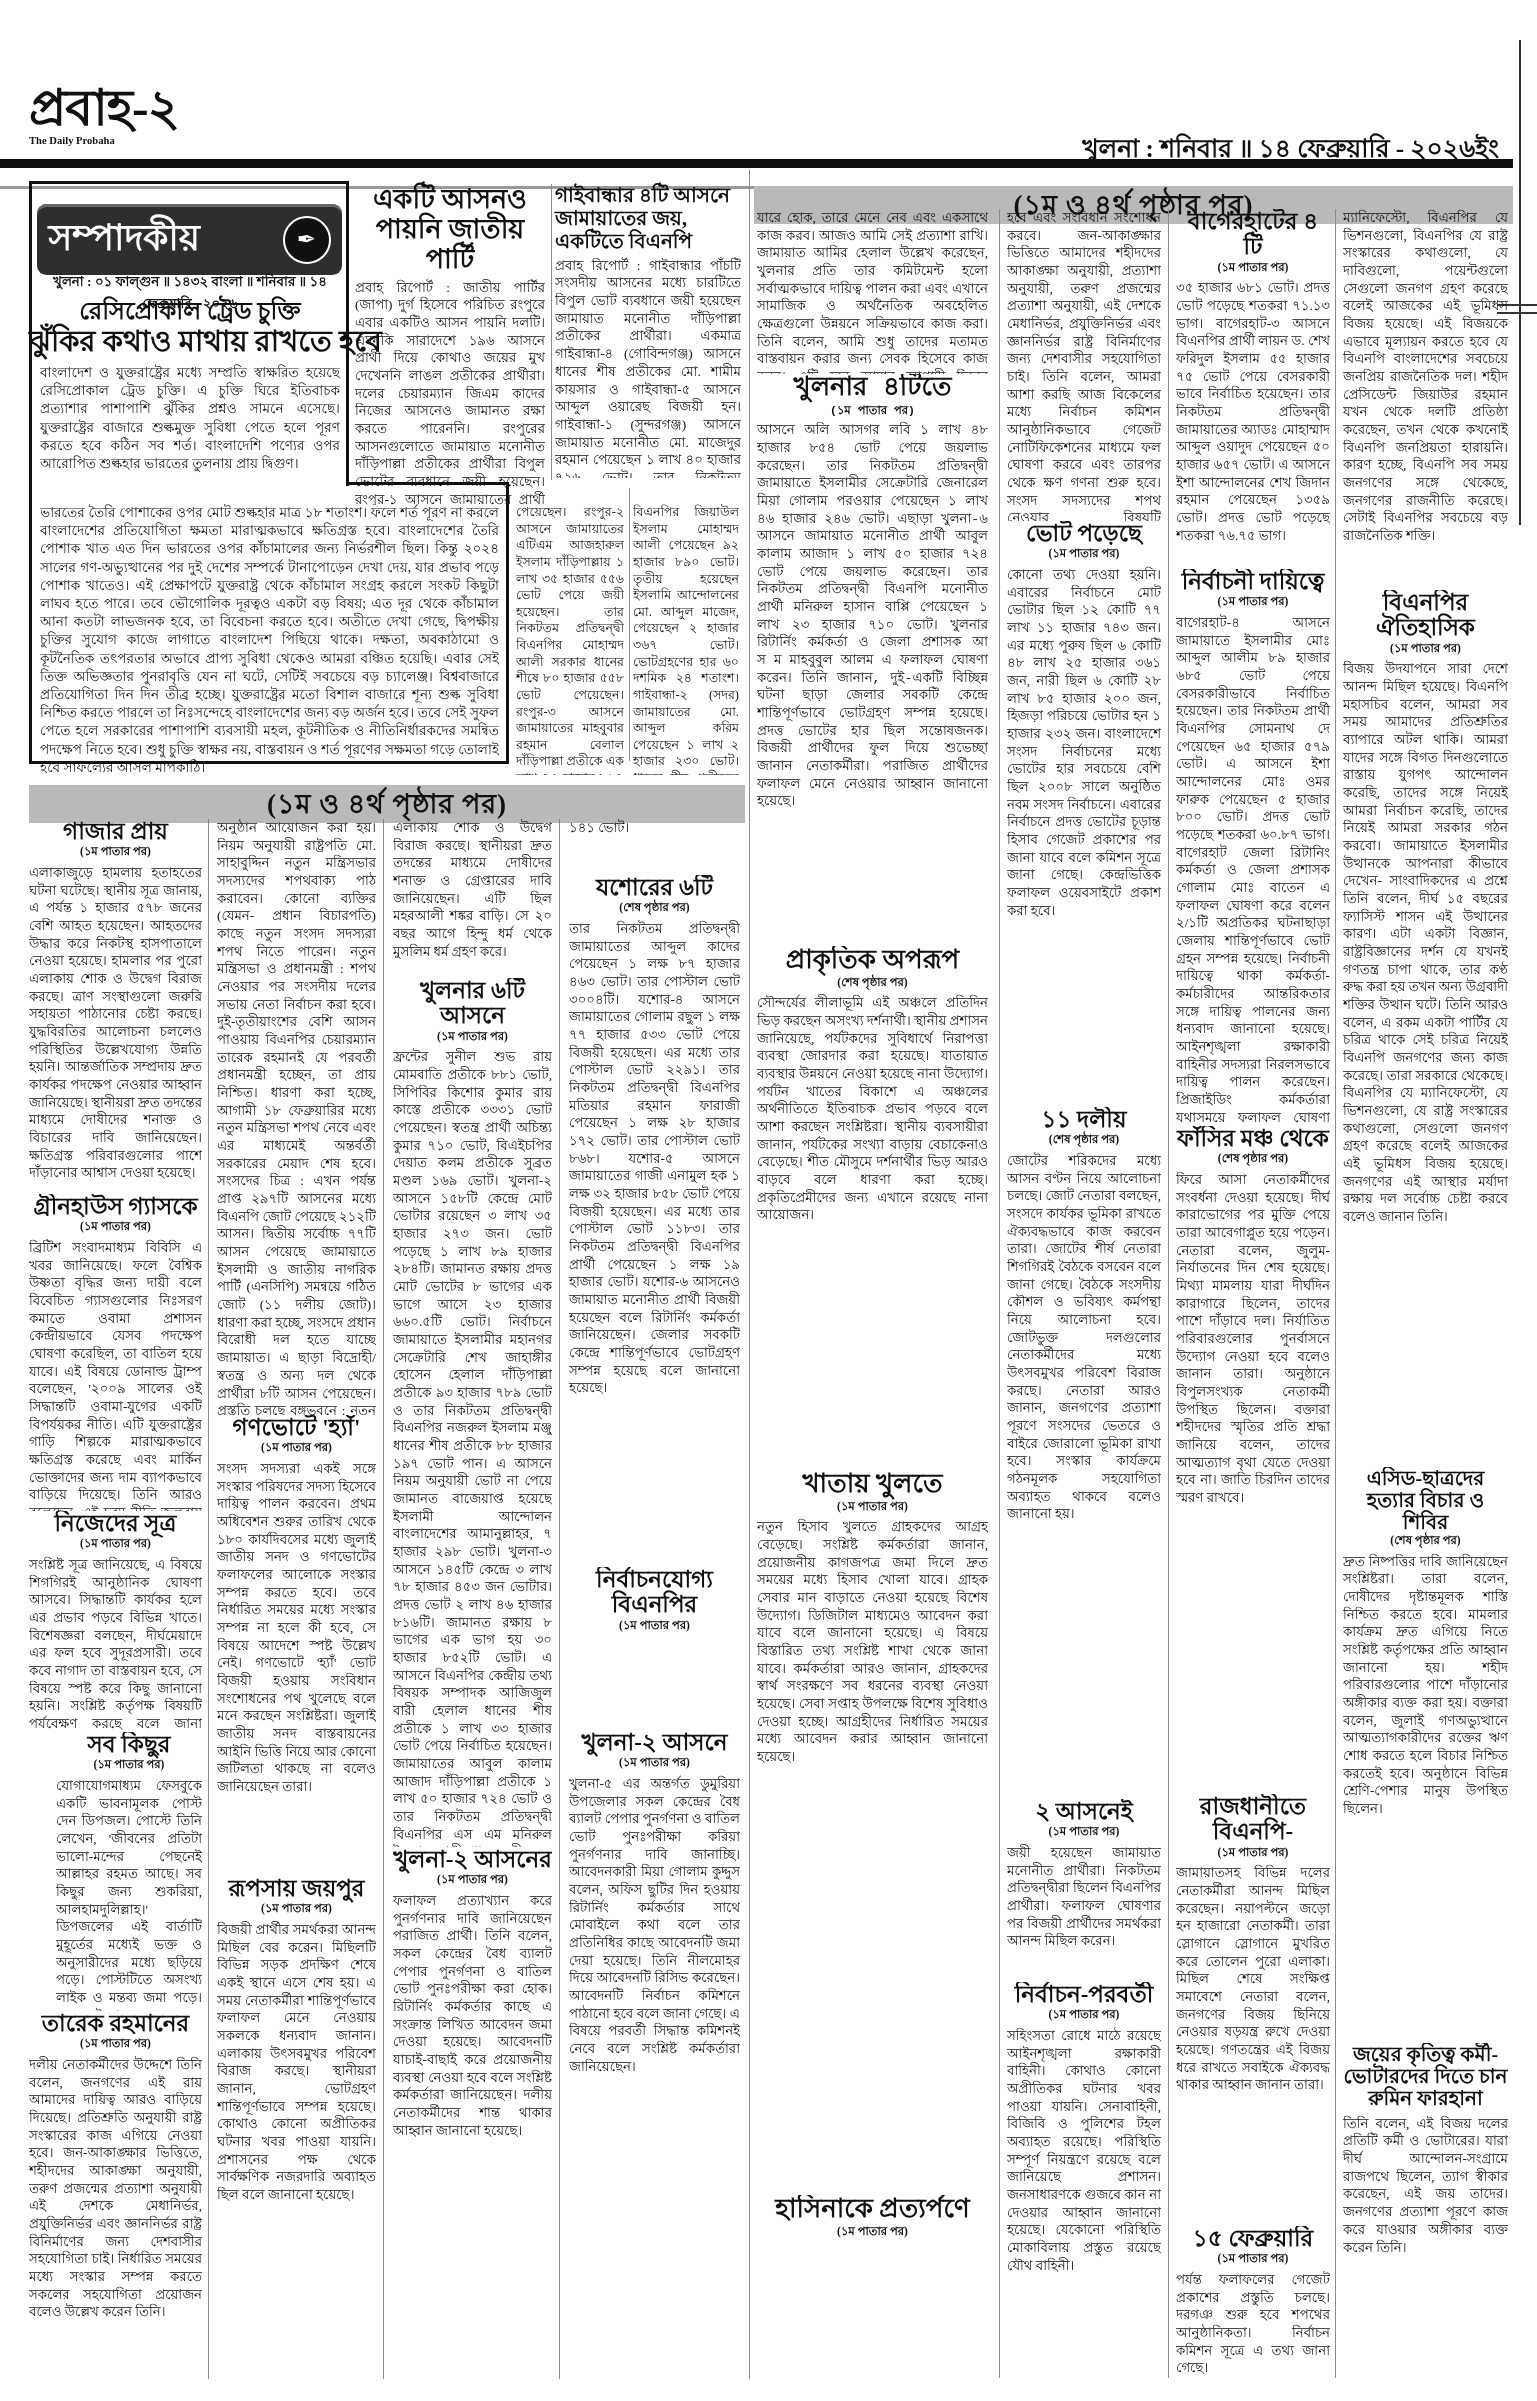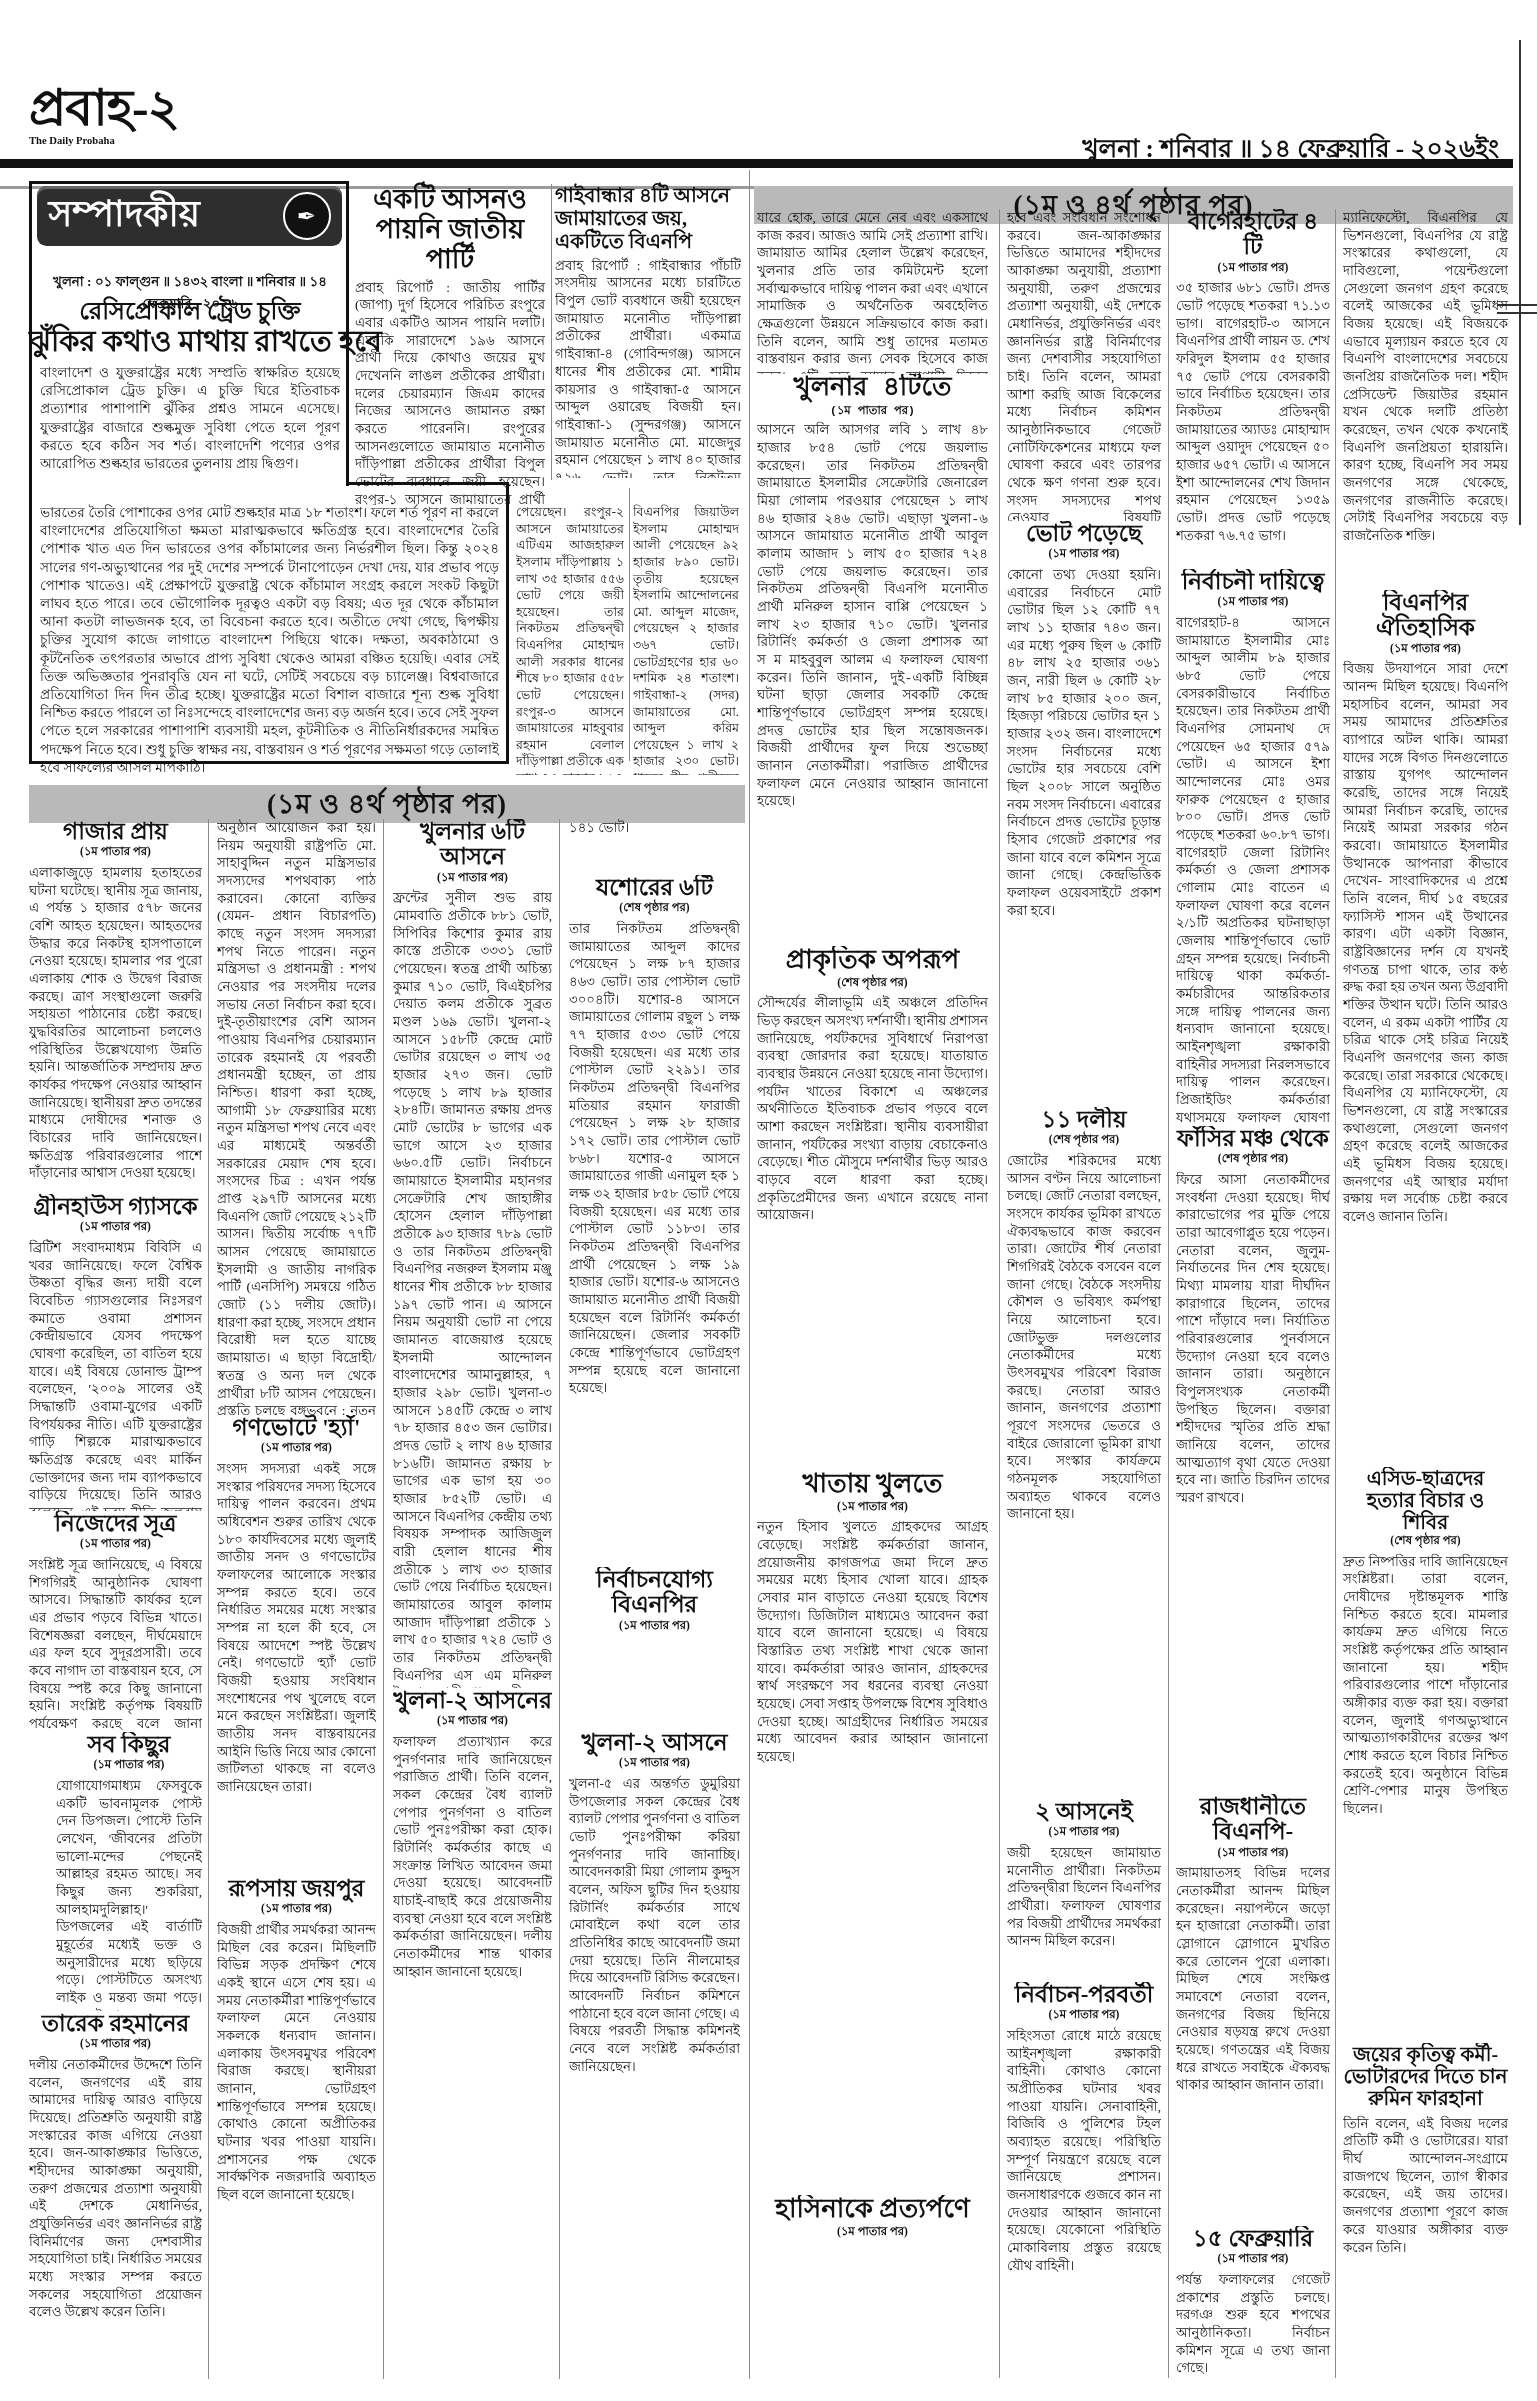--- a/index.html
+++ b/index.html
@@ -48,21 +48,21 @@
   <div class="abs" style="left:1497px;top:288px;width:40px;height:1.9px;background:#333;"></div>
   <div class="abs" style="left:1497px;top:296px;width:40px;height:1.9px;background:#333;"></div>
 
   <div class="hline" style="left:29px;top:181px;width:2.9px;height:583px;"></div>
   <div class="hline" style="left:29px;top:181px;width:320px;height:2.9px;"></div>
   <div class="hline" style="left:346px;top:181px;width:2.9px;height:305px;"></div>
   <div class="hline" style="left:346px;top:482px;width:163px;height:2.9px;"></div>
   <div class="hline" style="left:506px;top:482px;width:2.9px;height:281px;"></div>
   <div class="hline" style="left:29px;top:761px;width:480px;height:2.9px;"></div>
 
-  <div class="abs edpanel" style="left:37px;top:170px;width:282px;height:60px;">
+  <div class="abs edpanel" style="left:37px;top:188px;width:282px;height:71px;">
     <span class="lbl">সম্পাদকীয়</span>
     <span class="pennib">✒</span>
   </div>
   <div class="abs ed-dateline" style="left:37px;top:256px;width:306px;">খুলনা : ০১ ফাল্গুন ॥ ১৪৩২ বাংলা ॥ শনিবার ॥ ১৪ ফেব্রুয়ারি - ২০২৬</div>
   <div class="abs ed-kicker" style="left:37px;top:276px;width:306px;">রেসিপ্রোকাল ট্রেড চুক্তি</div>
   <div class="abs ed-headline" style="left:29px;top:302px;width:319px;">ঝুঁকির কথাও মাথায় রাখতে হবে</div>
   <div class="abs edbody blk" style="left:40px;top:348px;width:300px;height:131px;">বাংলাদেশ ও যুক্তরাষ্ট্রের মধ্যে সম্প্রতি স্বাক্ষরিত হয়েছে রেসিপ্রোকাল ট্রেড চুক্তি। এ চুক্তি ঘিরে ইতিবাচক প্রত্যাশার পাশাপাশি ঝুঁকির প্রশ্নও সামনে এসেছে। যুক্তরাষ্ট্রের বাজারে শুল্কমুক্ত সুবিধা পেতে হলে পূরণ করতে হবে কঠিন সব শর্ত। বাংলাদেশি পণ্যের ওপর আরোপিত শুল্কহার ভারতের তুলনায় প্রায় দ্বিগুণ।</div>
   <div class="abs edbody blk" style="left:40px;top:488px;width:459px;height:269px;">ভারতের তৈরি পোশাকের ওপর মোট শুল্কহার মাত্র ১৮ শতাংশ। ফলে শর্ত পূরণ না করলে বাংলাদেশের প্রতিযোগিতা ক্ষমতা মারাত্মকভাবে ক্ষতিগ্রস্ত হবে। বাংলাদেশের তৈরি পোশাক খাত এত দিন ভারতের ওপর কাঁচামালের জন্য নির্ভরশীল ছিল। কিন্তু ২০২৪ সালের গণ-অভ্যুত্থানের পর দুই দেশের সম্পর্কে টানাপোড়েন দেখা দেয়, যার প্রভাব পড়ে পোশাক খাতেও। এই প্রেক্ষাপটে যুক্তরাষ্ট্র থেকে কাঁচামাল সংগ্রহ করলে সংকট কিছুটা লাঘব হতে পারে। তবে ভৌগোলিক দূরত্বও একটা বড় বিষয়; এত দূর থেকে কাঁচামাল আনা কতটা লাভজনক হবে, তা বিবেচনা করতে হবে। অতীতে দেখা গেছে, দ্বিপক্ষীয় চুক্তির সুযোগ কাজে লাগাতে বাংলাদেশ পিছিয়ে থাকে। দক্ষতা, অবকাঠামো ও কূটনৈতিক তৎপরতার অভাবে প্রাপ্য সুবিধা থেকেও আমরা বঞ্চিত হয়েছি। এবার সেই তিক্ত অভিজ্ঞতার পুনরাবৃত্তি যেন না ঘটে, সেটিই সবচেয়ে বড় চ্যালেঞ্জ। বিশ্ববাজারে প্রতিযোগিতা দিন দিন তীব্র হচ্ছে। যুক্তরাষ্ট্রের মতো বিশাল বাজারে শূন্য শুল্ক সুবিধা নিশ্চিত করতে পারলে তা নিঃসন্দেহে বাংলাদেশের জন্য বড় অর্জন হবে। তবে সেই সুফল পেতে হলে সরকারের পাশাপাশি ব্যবসায়ী মহল, কূটনীতিক ও নীতিনির্ধারকদের সমন্বিত পদক্ষেপ নিতে হবে। শুধু চুক্তি স্বাক্ষর নয়, বাস্তবায়ন ও শর্ত পূরণের সক্ষমতা গড়ে তোলাই হবে সাফল্যের আসল মাপকাঠি।</div>
 
   <div class="col" style="left:355px;top:184px;width:190px;height:298px;">
@@ -125,20 +125,23 @@
       <div class="bbody">সংসদ সদস্যরা একই সঙ্গে সংস্কার পরিষদের সদস্য হিসেবে দায়িত্ব পালন করবেন। প্রথম অধিবেশন শুরুর তারিখ থেকে ১৮০ কার্যদিবসের মধ্যে জুলাই জাতীয় সনদ ও গণভোটের ফলাফলের আলোকে সংস্কার সম্পন্ন করতে হবে। তবে নির্ধারিত সময়ের মধ্যে সংস্কার সম্পন্ন না হলে কী হবে, সে বিষয়ে আদেশে স্পষ্ট উল্লেখ নেই। গণভোটে 'হ্যাঁ' ভোট বিজয়ী হওয়ায় সংবিধান সংশোধনের পথ খুলেছে বলে মনে করছেন সংশ্লিষ্টরা। জুলাই জাতীয় সনদ বাস্তবায়নের আইনি ভিত্তি নিয়ে আর কোনো জটিলতা থাকছে না বলেও জানিয়েছেন তারা।</div>
     </div>
     <div class="blk" style="height:503px;">
       <div class="bhead">রূপসায় জয়পুর</div>
       <div class="bnote">(১ম পাতার পর)</div>
       <div class="bbody">বিজয়ী প্রার্থীর সমর্থকরা আনন্দ মিছিল বের করেন। মিছিলটি বিভিন্ন সড়ক প্রদক্ষিণ শেষে একই স্থানে এসে শেষ হয়। এ সময় নেতাকর্মীরা শান্তিপূর্ণভাবে ফলাফল মেনে নেওয়ায় সকলকে ধন্যবাদ জানান। এলাকায় উৎসবমুখর পরিবেশ বিরাজ করছে। স্থানীয়রা জানান, ভোটগ্রহণ শান্তিপূর্ণভাবে সম্পন্ন হয়েছে। কোথাও কোনো অপ্রীতিকর ঘটনার খবর পাওয়া যায়নি। প্রশাসনের পক্ষ থেকে সার্বক্ষণিক নজরদারি অব্যাহত ছিল বলে জানানো হয়েছে।</div>
     </div>
   </div>
 
   <div class="col" style="left:393px;top:819px;width:159px;height:1560px;">
+    <div class="blk" style="height:159px;">
+      <div class="bbody">এলাকায় শোক ও উদ্বেগ বিরাজ করছে। স্থানীয়রা দ্রুত তদন্তের মাধ্যমে দোষীদের শনাক্ত ও গ্রেপ্তারের দাবি জানিয়েছেন। এটি ছিল মহরআলী শঙ্কর বাড়ি। সে ২০ বছর আগে হিন্দু ধর্ম থেকে মুসলিম ধর্ম গ্রহণ করে।</div>
+    </div>
     <div class="blk" style="height:869px;">
       <div class="bhead">খুলনার ৬টি আসনে</div>
       <div class="bnote">(১ম পাতার পর)</div>
       <div class="bbody">ফ্রন্টের সুনীল শুভ রায় মোমবাতি প্রতীকে ৮৮১ ভোট, সিপিবির কিশোর কুমার রায় কাস্তে প্রতীকে ৩৩৩১ ভোট পেয়েছেন। স্বতন্ত্র প্রার্থী অচিন্ত্য কুমার ৭১০ ভোট, বিএইচপির দেয়াত কলম প্রতীকে সুব্রত মণ্ডল ১৬৯ ভোট। খুলনা-২ আসনে ১৫৮টি কেন্দ্রে মোট ভোটার রয়েছেন ৩ লাখ ৩৫ হাজার ২৭৩ জন। ভোট পড়েছে ১ লাখ ৮৯ হাজার ২৮৪টি। জামানত রক্ষায় প্রদত্ত মোট ভোটের ৮ ভাগের এক ভাগে আসে ২৩ হাজার ৬৬০.৫টি ভোট। নির্বাচনে জামায়াতে ইসলামীর মহানগর সেক্রেটারি শেখ জাহাঙ্গীর হোসেন হেলাল দাঁড়িপাল্লা প্রতীকে ৯৩ হাজার ৭৮৯ ভোট ও তার নিকটতম প্রতিদ্বন্দ্বী বিএনপির নজরুল ইসলাম মঞ্জু ধানের শীষ প্রতীকে ৮৮ হাজার ১৯৭ ভোট পান। এ আসনে নিয়ম অনুযায়ী ভোট না পেয়ে জামানত বাজেয়াপ্ত হয়েছে ইসলামী আন্দোলন বাংলাদেশের আমানুল্লাহর, ৭ হাজার ২৯৮ ভোট। খুলনা-৩ আসনে ১৪৫টি কেন্দ্রে ৩ লাখ ৭৮ হাজার ৪৫৩ জন ভোটার। প্রদত্ত ভোট ২ লাখ ৪৬ হাজার ৮১৬টি। জামানত রক্ষায় ৮ ভাগের এক ভাগ হয় ৩০ হাজার ৮৫২টি ভোট। এ আসনে বিএনপির কেন্দ্রীয় তথ্য বিষয়ক সম্পাদক আজিজুল বারী হেলাল ধানের শীষ প্রতীকে ১ লাখ ৩৩ হাজার ভোট পেয়ে নির্বাচিত হয়েছেন। জামায়াতের আবুল কালাম আজাদ দাঁড়িপাল্লা প্রতীকে ১ লাখ ৫০ হাজার ৭২৪ ভোট ও তার নিকটতম প্রতিদ্বন্দ্বী বিএনপির এস এম মনিরুল ইসলাম বাপ্পী ধানের শীষে ১ লাখ ২৪ হাজার ৭১০ ভোট। এ আসনে প্রত্যাশিত এক অষ্টমাংশ ভোট না পেয়ে জামানত হারিয়েছেন সিপিবির প্রশান্ত কুমার মণ্ডল কাস্তে প্রতীকে ১৫৭১ ভোট, ইসলামী আন্দোলনের আসাদুল্লাহ ফকির হাতপাখা প্রতীকে ১৯৫০ ভোট।</div>
     </div>
     <div class="blk" style="height:532px;">
       <div class="bhead">খুলনা-২ আসনের</div>
       <div class="bnote">(১ম পাতার পর)</div>
       <div class="bbody">ফলাফল প্রত্যাখ্যান করে পুনর্গণনার দাবি জানিয়েছেন পরাজিত প্রার্থী। তিনি বলেন, সকল কেন্দ্রের বৈধ ব্যালট পেপার পুনর্গণনা ও বাতিল ভোট পুনঃপরীক্ষা করা হোক। রিটার্নিং কর্মকর্তার কাছে এ সংক্রান্ত লিখিত আবেদন জমা দেওয়া হয়েছে। আবেদনটি যাচাই-বাছাই করে প্রয়োজনীয় ব্যবস্থা নেওয়া হবে বলে সংশ্লিষ্ট কর্মকর্তারা জানিয়েছেন। দলীয় নেতাকর্মীদের শান্ত থাকার আহ্বান জানানো হয়েছে।</div>
     </div>

